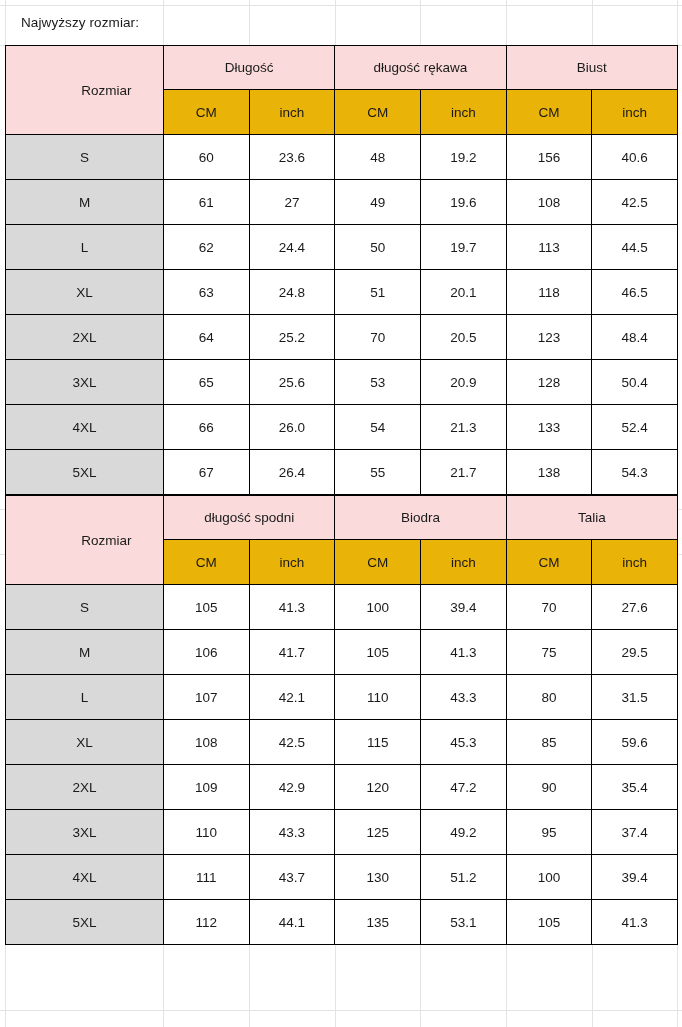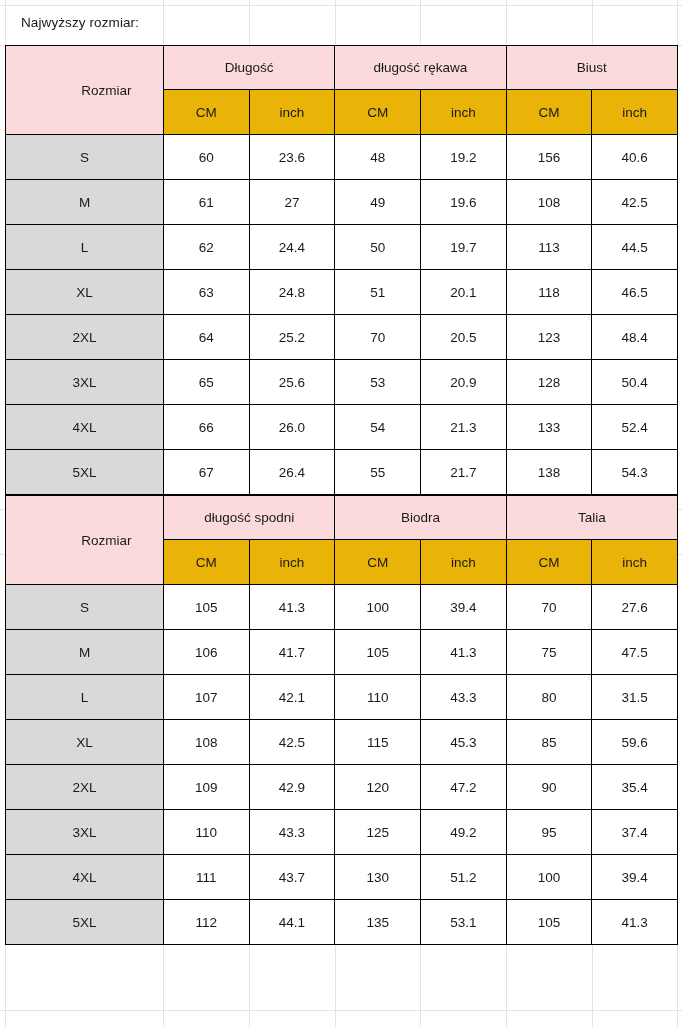--- a/index.html
+++ b/index.html
@@ -269,21 +269,21 @@
             <td class="val-cell">70</td>
             <td class="val-cell">27.6</td>
           </tr>
           <tr>
             <td class="size-cell">M</td>
             <td class="val-cell">106</td>
             <td class="val-cell">41.7</td>
             <td class="val-cell">105</td>
             <td class="val-cell">41.3</td>
             <td class="val-cell">75</td>
-            <td class="val-cell">47.5</td>
+            <td class="val-cell">29.5</td>
           </tr>
           <tr>
             <td class="size-cell">L</td>
             <td class="val-cell">107</td>
             <td class="val-cell">42.1</td>
             <td class="val-cell">110</td>
             <td class="val-cell">43.3</td>
             <td class="val-cell">80</td>
             <td class="val-cell">31.5</td>
           </tr>

